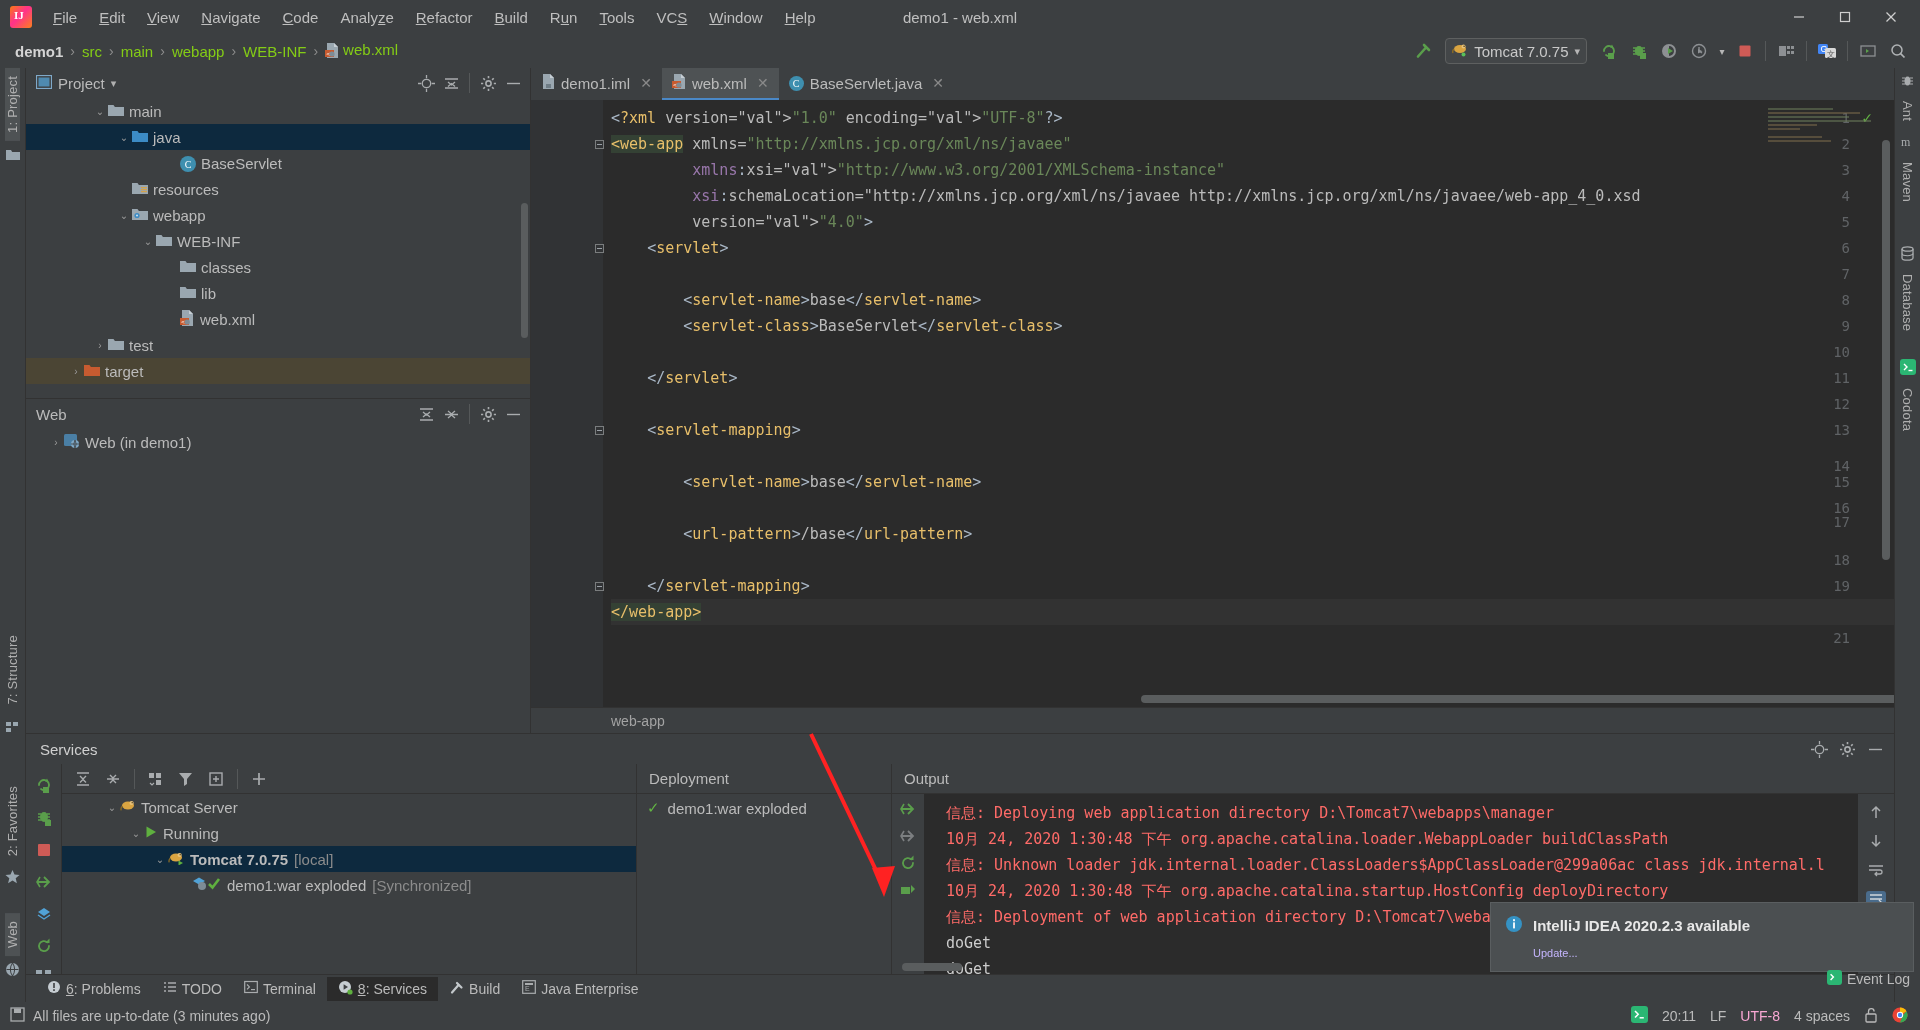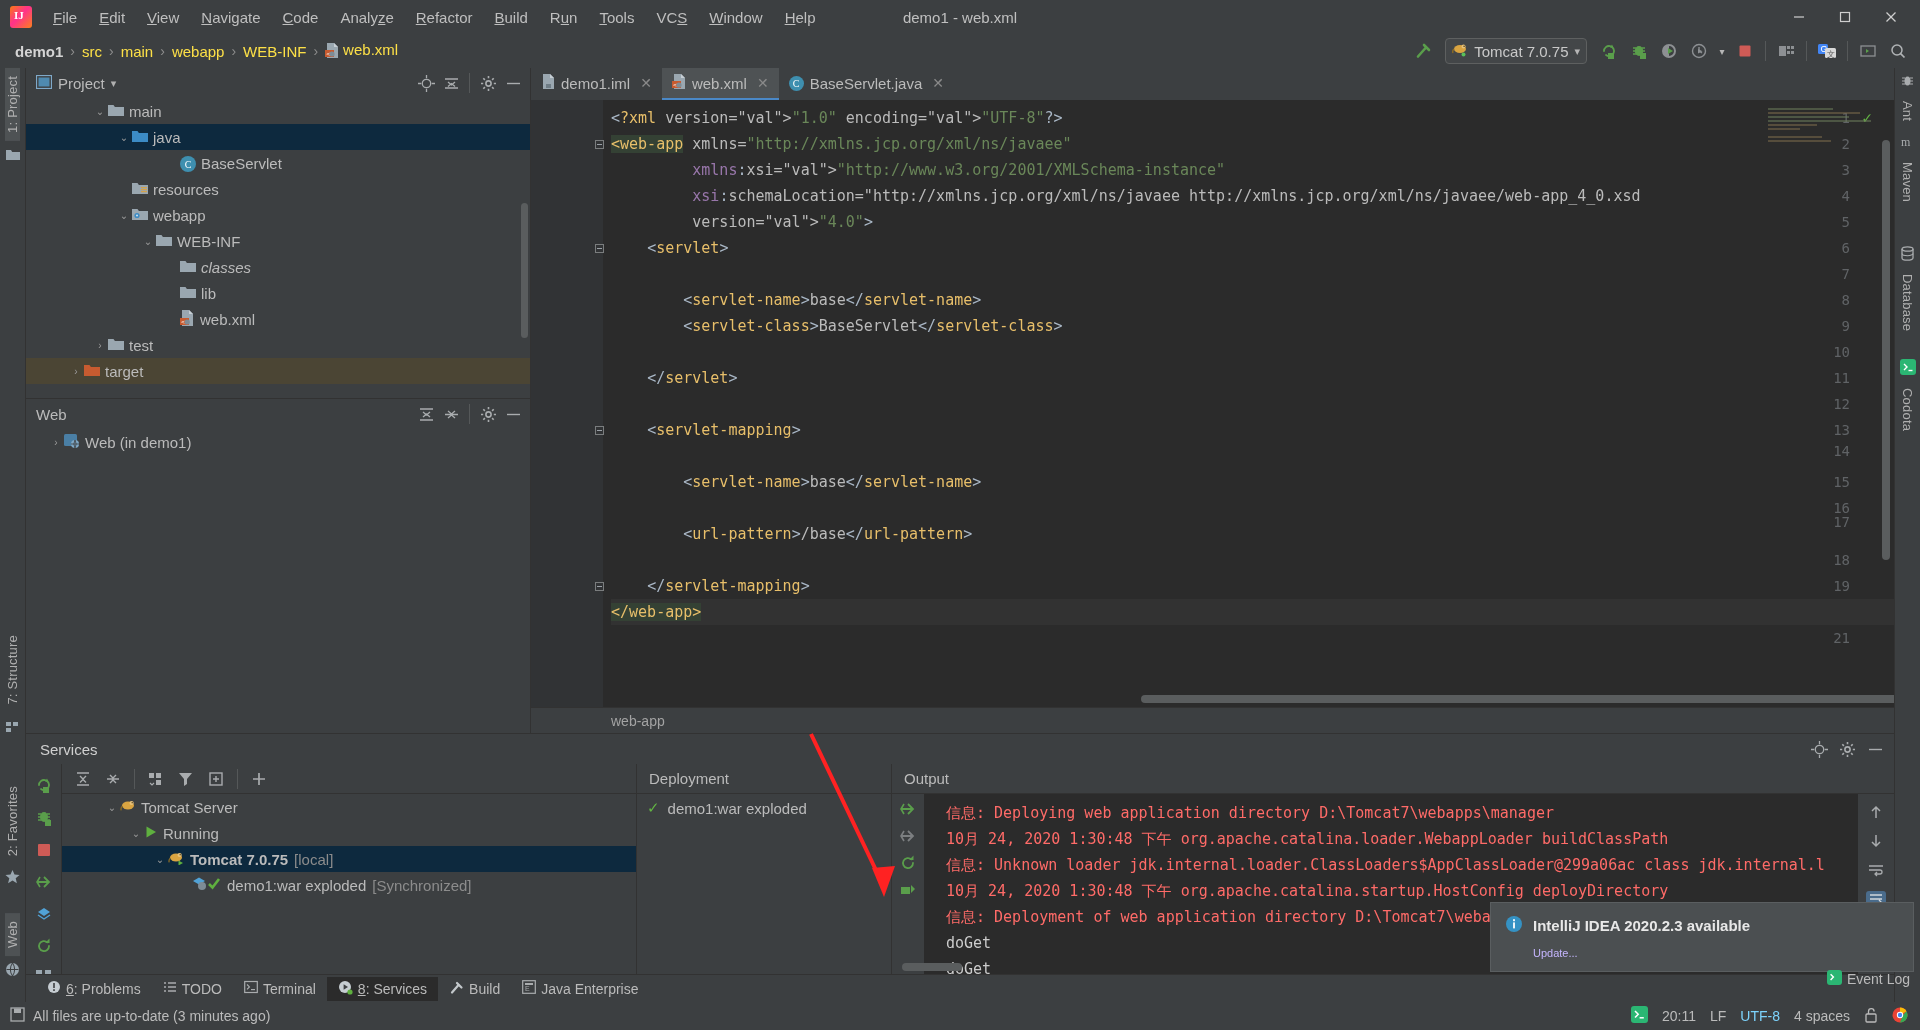--- a/index.html
+++ b/index.html
@@ -32,21 +32,21 @@
   .win-ctrls { margin-left:auto; display:flex; align-items:center; padding-right:6px; z-index:3;}
   .win-btn { width:46px; height:34px; display:flex; align-items:center; justify-content:center;
      color:#cfcfcf; font-size:16px; }
 
   
   .navbar {
     height:34px; flex:0 0 34px; display:flex; align-items:center;
     background:#3c3f41; padding-left:10px; position:relative;
   }
   .crumbs { display:flex; align-items:center; font-size:15px; }
-  .crumb { padding:2px 5px; color:#fde047; white-space:nowrap; }
+  .crumb { padding:2px 5px; color:#84cc16; white-space:nowrap; }
   .crumb.bold { font-weight:bold; color:#d4d4d4; }
   .crumb-sep { color:#8d8d8d; padding:0 2px; font-size:14px; }
   .crumb .ficon { display:inline-block; vertical-align:-3px; margin-right:4px; }
 
   .nav-right { margin-left:auto; display:flex; align-items:center; padding-right:8px; gap:2px; }
   .tb-ico { width:28px; height:26px; display:flex; align-items:center; justify-content:center;
      border-radius:3px; }
   .runcfg {
     display:flex; align-items:center; height:26px; border:1px solid #5e6060; border-radius:4px;
     padding:0 6px 0 6px; background:#434648; gap:6px; margin:0 6px;
@@ -463,21 +463,21 @@
                   </svg></span>
                 <span class="tlabel">webapp</span>
               </div>
               <div class="trow" style="padding-left: 114px;">
                 <span class="arrow">⌄</span>
                 <span><svg width="16" height="14" viewBox="0 0 16 14">
                     <path d="M0 2h5.5l1.4 2H16v9H0z" fill="#9aa7b0"></path>
                   </svg></span>
                 <span class="tlabel">WEB-INF</span>
               </div>
-              <div class="trow" style="padding-left: 138px; font-style: italic;">
+              <div class="trow" style="padding-left: 138px;">
                 <span class="arrow"></span>
                 <span><svg width="16" height="14" viewBox="0 0 16 14">
                     <path d="M0 2h5.5l1.4 2H16v9H0z" fill="#9aa7b0"></path>
                   </svg></span>
                 <span class="tlabel">classes</span>
               </div>
               <div class="trow" style="padding-left: 138px;">
                 <span class="arrow"></span>
                 <span><svg width="16" height="14" viewBox="0 0 16 14">
                     <path d="M0 2h5.5l1.4 2H16v9H0z" fill="#9aa7b0"></path>
@@ -595,21 +595,21 @@
                 <div class="lnum" style="top: 83px; line-height: 26px;">4</div>
                 <div class="lnum" style="top: 109px; line-height: 26px;">5</div>
                 <div class="lnum" style="top: 135px; line-height: 26px;">6</div>
                 <div class="lnum" style="top: 161px; line-height: 26px;">7</div>
                 <div class="lnum" style="top: 187px; line-height: 26px;">8</div>
                 <div class="lnum" style="top: 213px; line-height: 26px;">9</div>
                 <div class="lnum" style="top: 239px; line-height: 26px;">10</div>
                 <div class="lnum" style="top: 265px; line-height: 26px;">11</div>
                 <div class="lnum" style="top: 291px; line-height: 26px;">12</div>
                 <div class="lnum" style="top: 317px; line-height: 26px;">13</div>
-                <div class="lnum" style="top: 338px; line-height: 26px;">14</div>
+                <div class="lnum" style="top: 353px; line-height: 26px;">14</div>
                 <div class="lnum" style="top: 369px; line-height: 26px;">15</div>
                 <div class="lnum" style="top: 395px; line-height: 26px;">16</div>
                 <div class="lnum" style="top: 409px; line-height: 26px;">17</div>
                 <div class="lnum" style="top: 447px; line-height: 26px;">18</div>
                 <div class="lnum" style="top: 473px; line-height: 26px;">19</div>
                 <div class="lnum" style="top: 499px; line-height: 26px;">20</div>
                 <div class="lnum" style="top: 525px; line-height: 26px;">21</div>
               </div>
             <div id="fold-marks">
                 <div class="fold" style="top: 38px;">
@@ -993,21 +993,21 @@
     <div class="st-right">
       <span>
         <svg width="17" height="17" viewBox="0 0 17 17">
             <rect width="17" height="17" rx="3" fill="#2bb673"></rect>
             <path d="M4 5l3.2 3.3L4 11.6" stroke="#fff" stroke-width="1.5" fill="none"></path>
             <path d="M8.6 11.8h4.2" stroke="#fff" stroke-width="1.5"></path>
           </svg>
       </span>
       <span>20:11</span>
       <span>LF</span>
-      <span style="color:#7dd3fc;text-align:right;">UTF-8</span>
+      <span style="color:#f9a8d4;text-align:right;">UTF-8</span>
       <span>4 spaces</span>
       <span>
         <svg width="14" height="16" viewBox="0 0 14 16">
             <rect x="2" y="7" width="10" height="8" rx="1" fill="none" stroke="#bbbbbb" stroke-width="1.3"></rect>
             <path d="M4.5 7V4.5a2.8 2.8 0 0 1 5.6 0" fill="none" stroke="#bbbbbb" stroke-width="1.3"></path>
           </svg>
       </span>
       <span>
         <svg width="16" height="16" viewBox="0 0 16 16">
             <circle cx="8" cy="8" r="7.5" fill="#ea4335"></circle>

